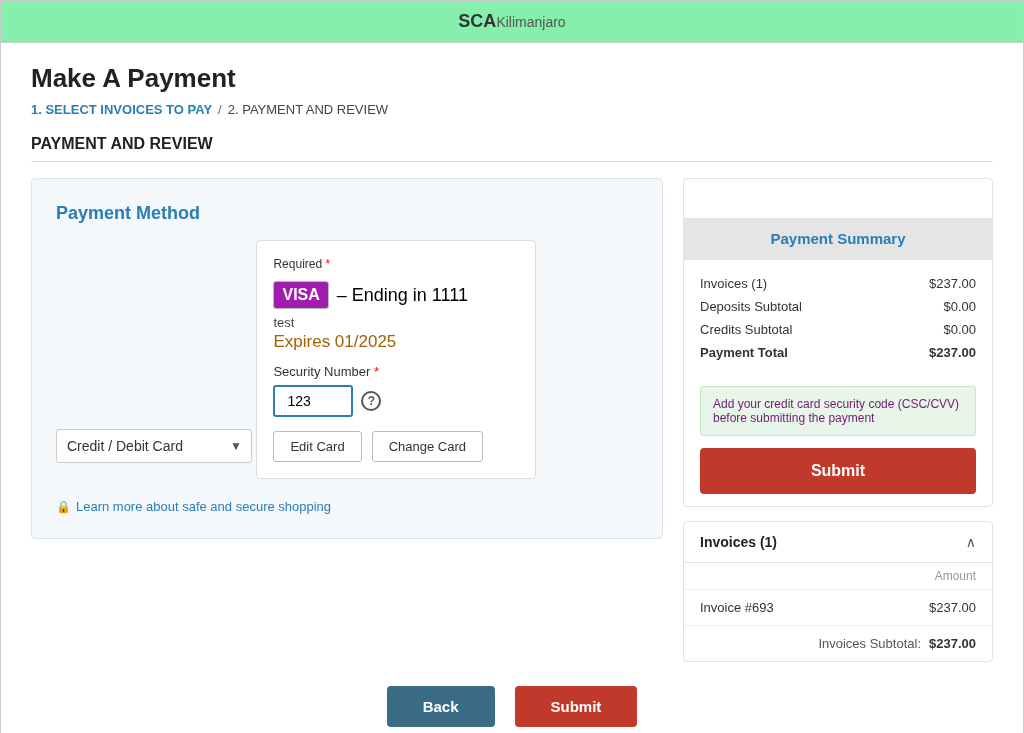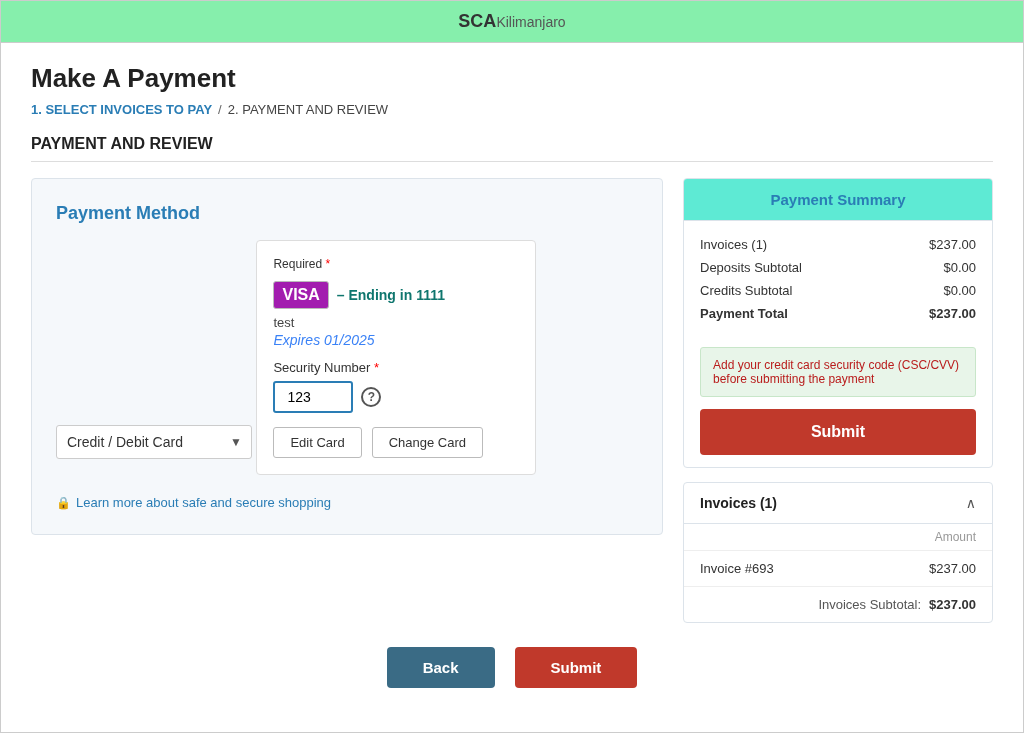--- a/index.html
+++ b/index.html
@@ -151,34 +151,33 @@
       background: #a21caf;
       color: #fff;
       font-weight: bold;
       font-size: 16px;
       padding: 4px 8px;
       border-radius: 3px;
       display: inline-block;
       border: 1px solid #bbb;
     }
     .card-ending {
-      font-size: 14px;
-      color: #0f766e;
-      font-weight: bold;
+      font-size: 18px;
+      color: #000000;
+      font-weight: normal;
     }
     .card-name {
       font-size: 13px;
       color: #444;
       margin-bottom: 2px;
     }
     .card-expires {
-      font-size: 14px;
-      color: #3b82f6;
+      font-size: 17px;
+      color: #a16207;
       margin-bottom: 12px;
-      font-style: italic;
     }
     .security-label {
       font-size: 13px;
       color: #333;
       margin-bottom: 6px;
     }
     .security-row {
       display: flex;
       align-items: center;
       gap: 8px;
@@ -258,27 +257,28 @@
     }
     
     .payment-summary-box {
       background: #fff;
       border: 1px solid #dce3ea;
       border-radius: 4px;
       margin-bottom: 14px;
       overflow: hidden;
     }
     .summary-header {
-      background: #5eead4;
+      background: #e5e5e5;
       padding: 12px 16px;
       font-size: 15px;
       font-weight: bold;
       color: #2a7db5;
       text-align: center;
       border-bottom: 1px solid #dce3ea;
+      margin-top: 39px;
     }
     .summary-rows {
       padding: 12px 16px;
     }
     .summary-row {
       display: flex;
       justify-content: space-between;
       font-size: 13px;
       color: #333;
       padding: 4px 0;
@@ -286,21 +286,21 @@
     .summary-row.total {
       font-weight: bold;
     }
     .cvv-notice {
       margin: 10px 16px;
       background: #e8f5e9;
       border: 1px solid #c8e6c9;
       border-radius: 3px;
       padding: 10px 12px;
       font-size: 12px;
-      color: #b91c1c;
+      color: #701a75;
     }
     .btn-submit-main {
       display: block;
       width: calc(100% - 32px);
       margin: 12px 16px;
       padding: 14px;
       background: #c0392b;
       color: #fff;
       border: none;
       border-radius: 4px;

